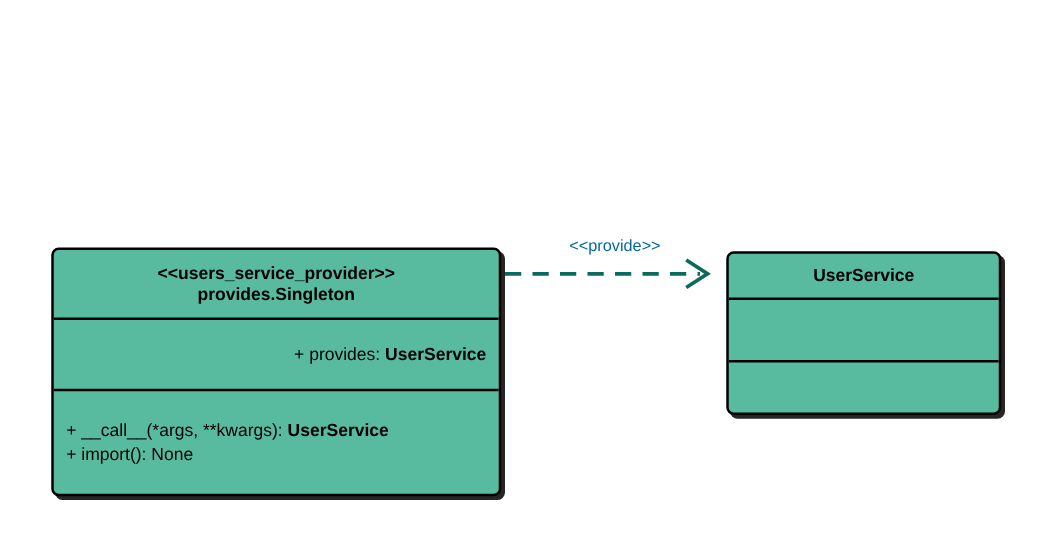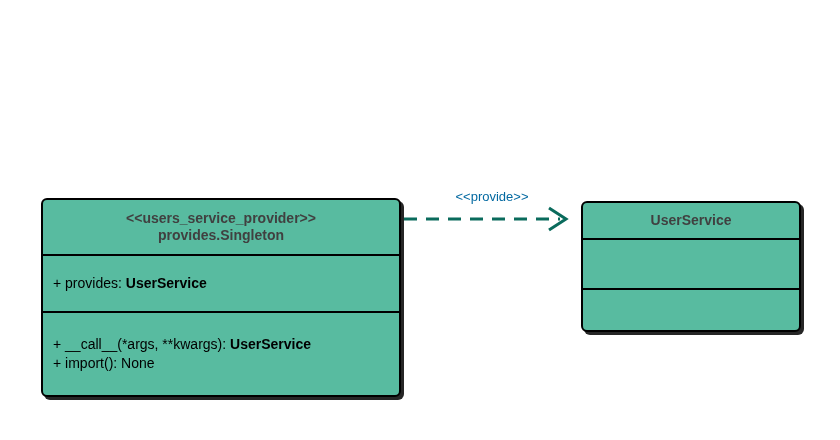--- a/index.html
+++ b/index.html
@@ -67,21 +67,21 @@
     justify-content: center;
   }
   .compartment + .compartment {
     border-top: 2px solid #000000;
   }
   .comp-header {
     align-items: center;
     text-align: center;
     font-size: 14px;
     font-weight: bold;
-    color: #404040;
+    color: #000000;
     line-height: 17px;
   }
   .comp-body {
     align-items: flex-start;
     text-align: left;
     font-size: 14px;
     color: #000000;
     line-height: 19px;
   }
   .comp-body .row {
@@ -92,21 +92,21 @@
   }
 
   
   #provider-box {
     left: 41px;
     top: 198px;
     width: 360px;
     height: 199px;
   }
   #provider-box .c-title  { height: 54px; }
-  #provider-box .c-attrs  { height: 57px; }
+  #provider-box .c-attrs  { height: 57px; align-items: flex-end; }
   #provider-box .c-methods{ height: 84px; }
 
   
   #service-box {
     left: 581px;
     top: 201px;
     width: 220px;
     height: 131px;
   }
   #service-box .c-title  { height: 35px; }

